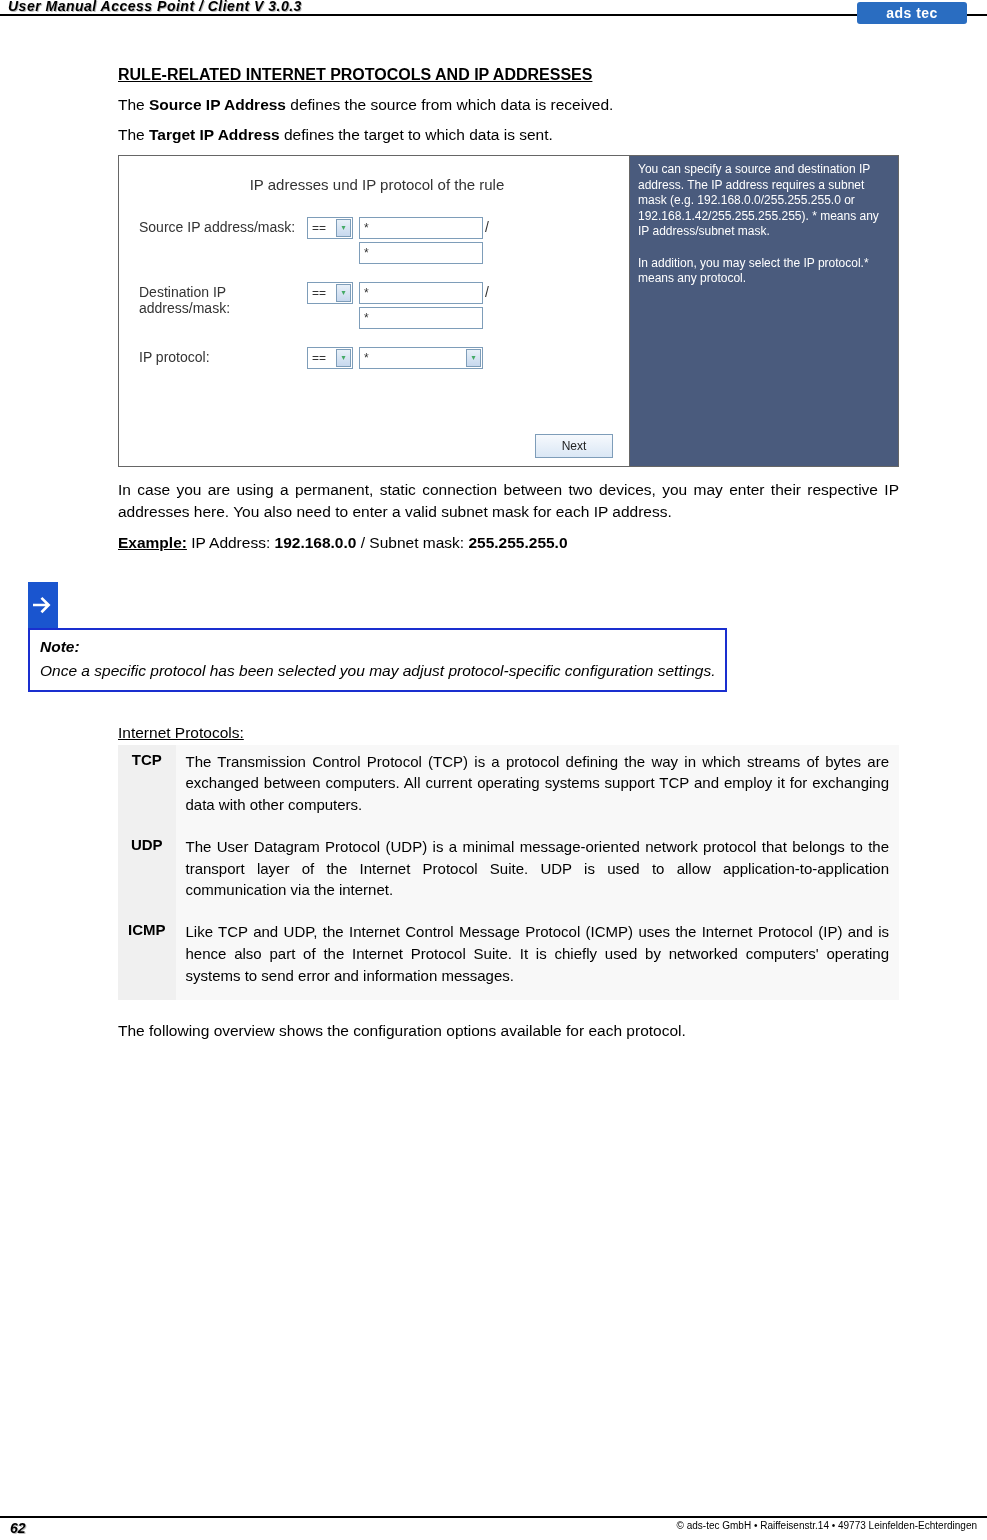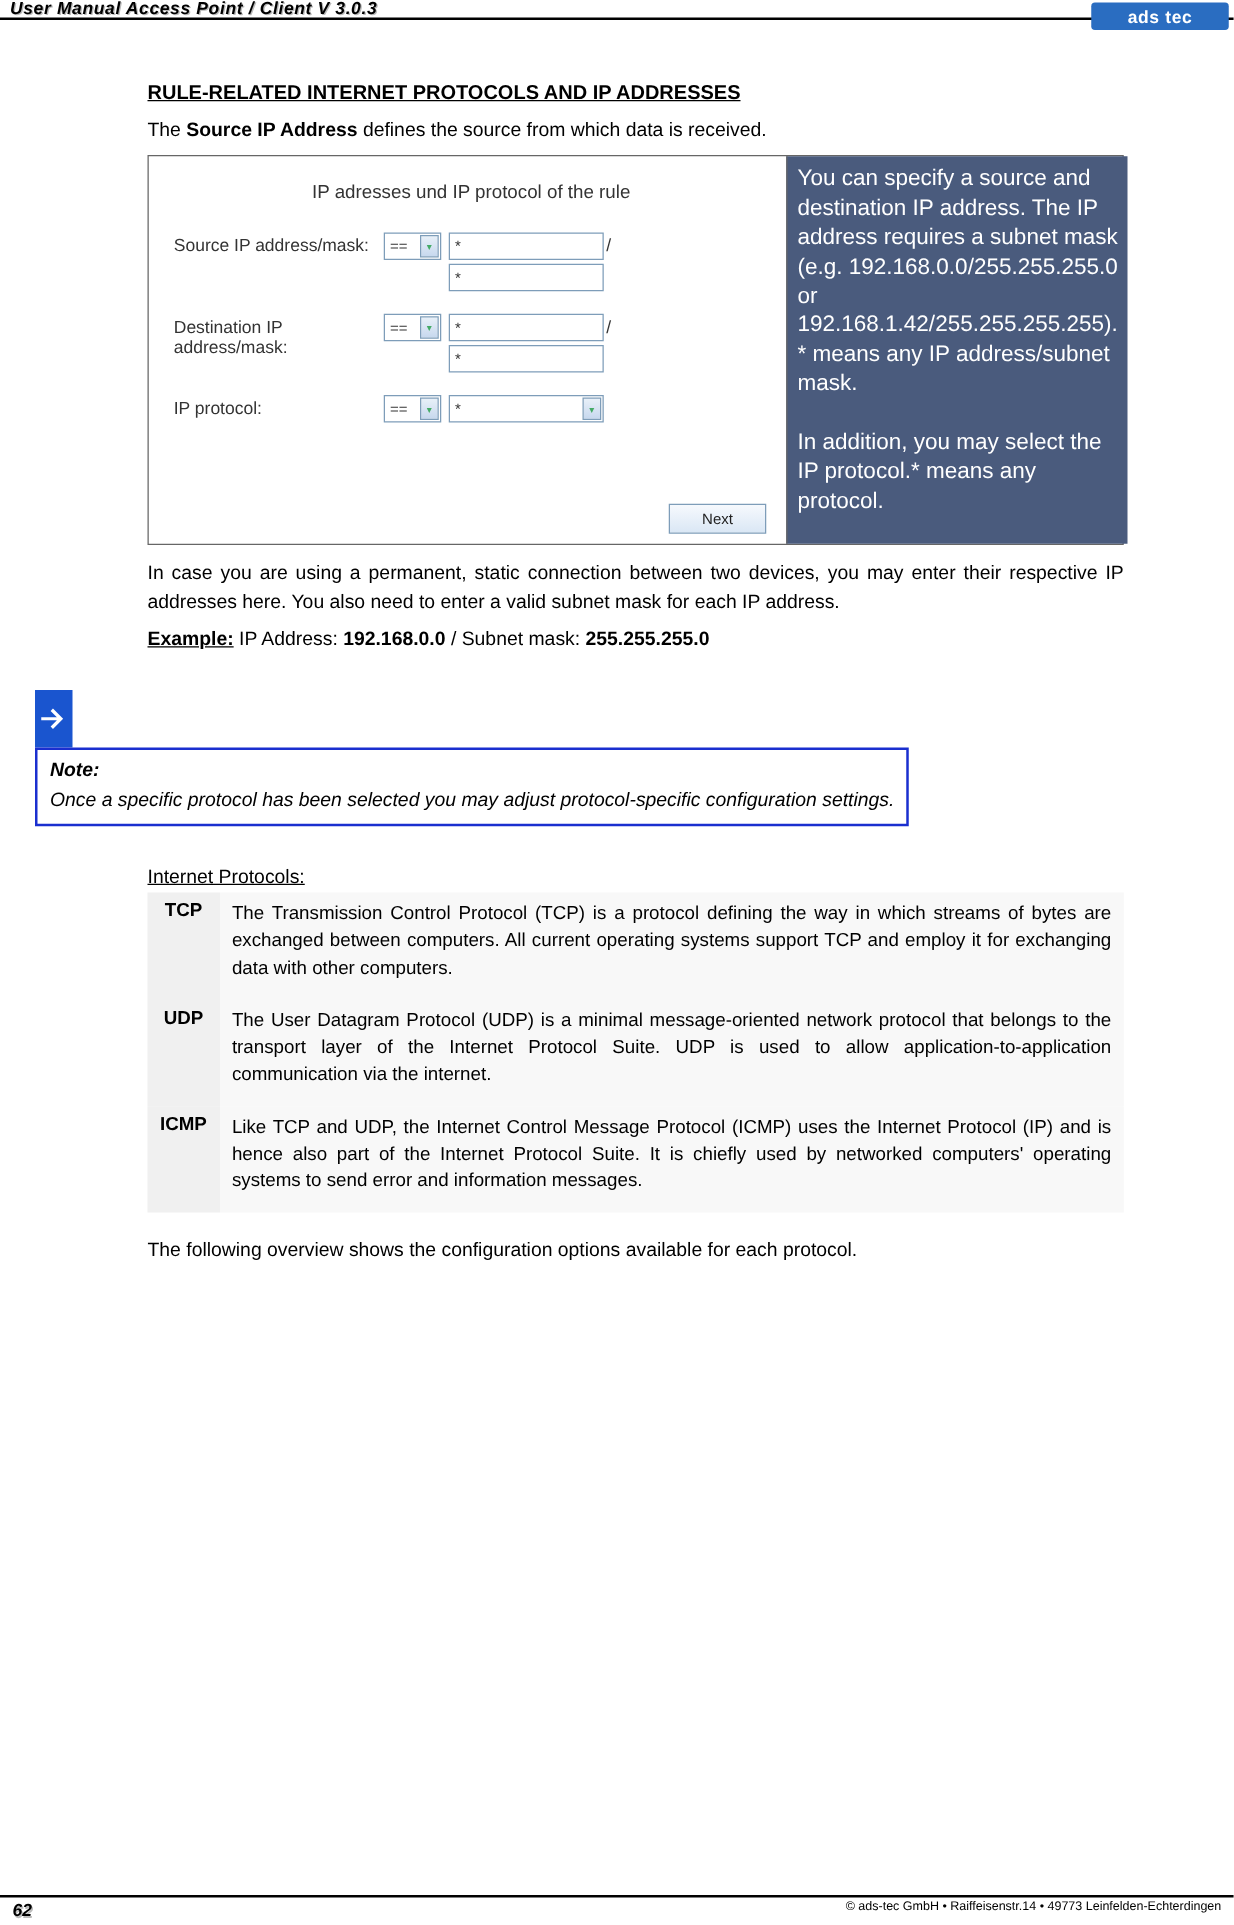--- a/index.html
+++ b/index.html
@@ -23,21 +23,21 @@
   .header-title {
     font-size: 14px;
     font-weight: bold;
     font-style: italic;
     letter-spacing: 0.5px;
     text-shadow: 1px 1px 0 #bbb;
     font-family: "Segoe UI", Tahoma, sans-serif;
   }
   .logo-box {
     position: absolute;
-    right: 4px;
+    right: 20px;
     top: 2px;
     width: 110px;
     height: 22px;
     background: #2a6dc1;
     border-radius: 3px;
     display: flex;
     align-items: center;
     justify-content: center;
     color: #fff;
     font-weight: bold;
@@ -119,21 +119,21 @@
     position: absolute; bottom: 8px; right: 16px;
     width: 78px; height: 24px; border: 1px solid #7e9db9;
     background: linear-gradient(#f6f9fd, #dae7f5);
     display: flex; align-items: center; justify-content: center;
     font-size: 12px; color: #222;
   }
   .ss-side {
     flex: 1;
     background: #4a5b7d;
     color: #fff;
-    font-size: 18px;
+    font-size: 12px;
     padding: 6px 8px;
     line-height: 1.3;
     border-left: 1px solid #666;
   }
   .note-wrap {
     display: flex;
     align-items: flex-start;
     margin: 28px 0 8px -90px;
     flex-direction: column;
   }
@@ -216,20 +216,23 @@
 </div>
 
 <div class="content">
 
   <div class="section-head">
     <span class="sc">RULE-RELATED INTERNET PROTOCOLS AND IP ADDRESSES</span>
   </div>
 
   <p class="para">
     <span>The </span><span class="bold">Source IP Address</span><span> defines the source from which data is received.</span>
+  </p>
+  <p class="para">
+    <span>The </span><span class="bold">Target IP Address</span><span> defines the target to which data is sent.</span>
   </p>
 
   <div class="screenshot-box">
     <div class="ss-main">
       <div class="ss-main-title">IP adresses und IP protocol of the rule</div>
 
       <div class="ss-row">
         <div class="ss-label">Source IP address/mask:</div>
         <div class="ss-op">
             <span>==</span>

